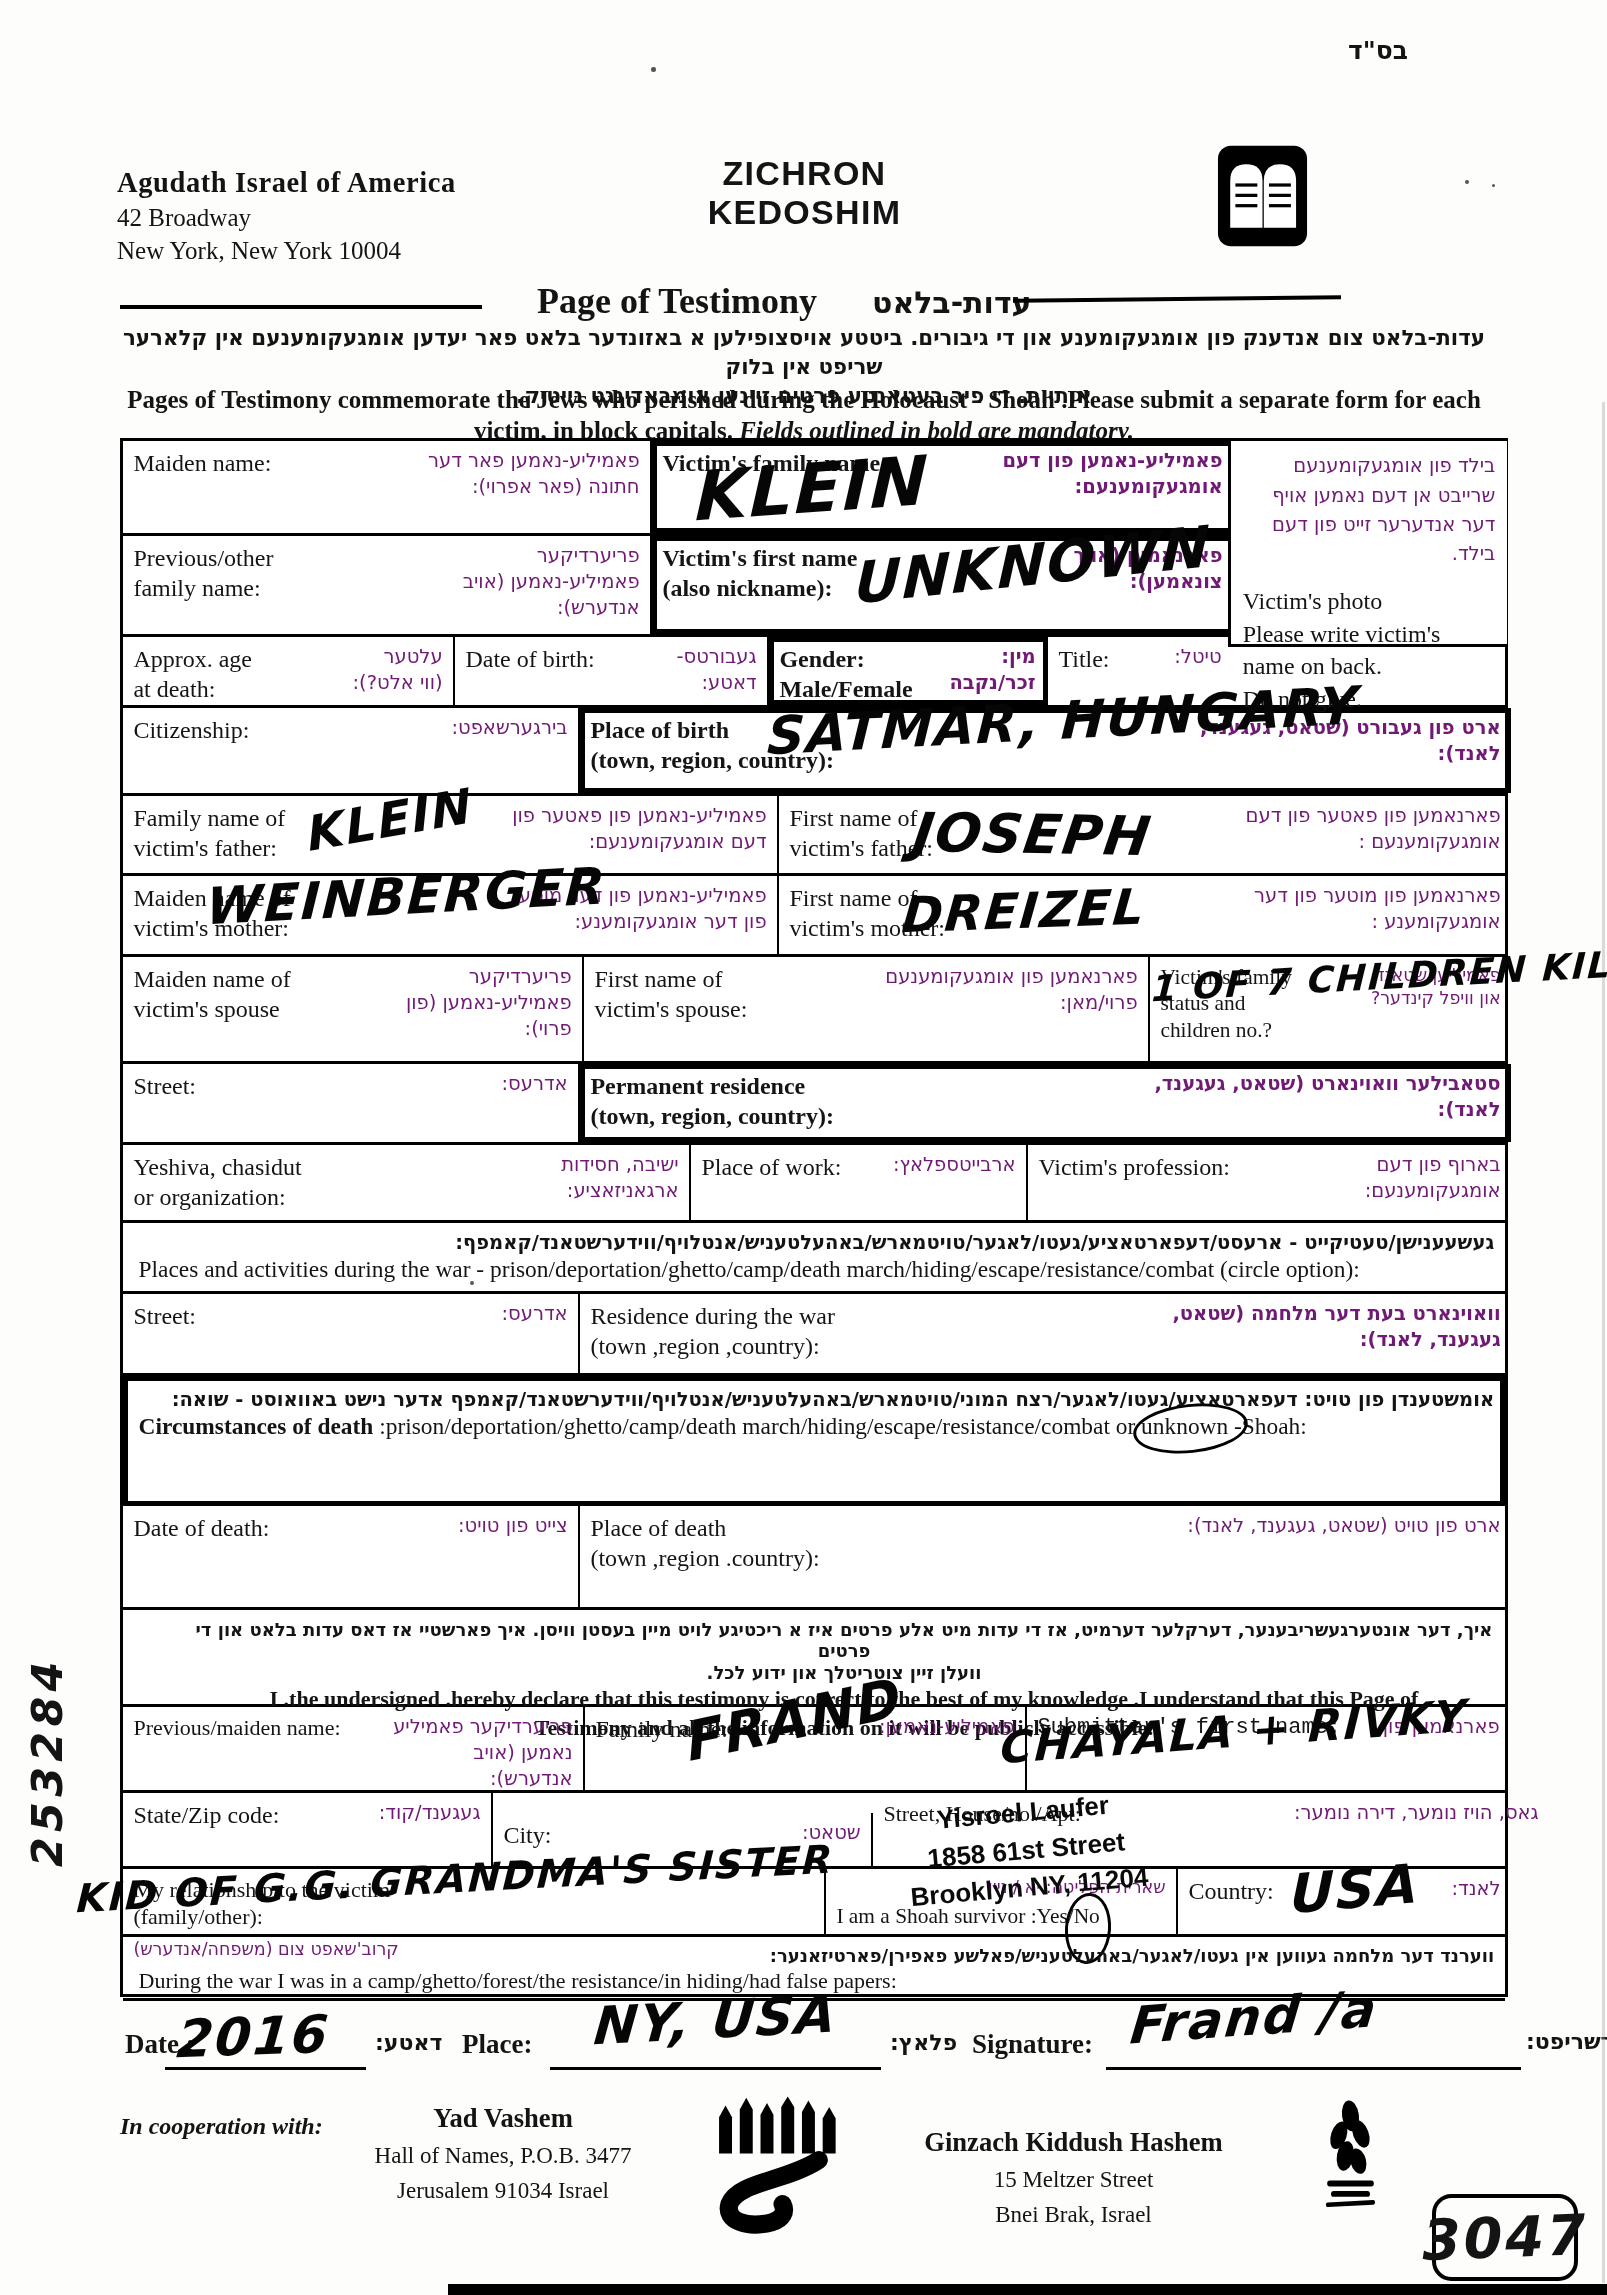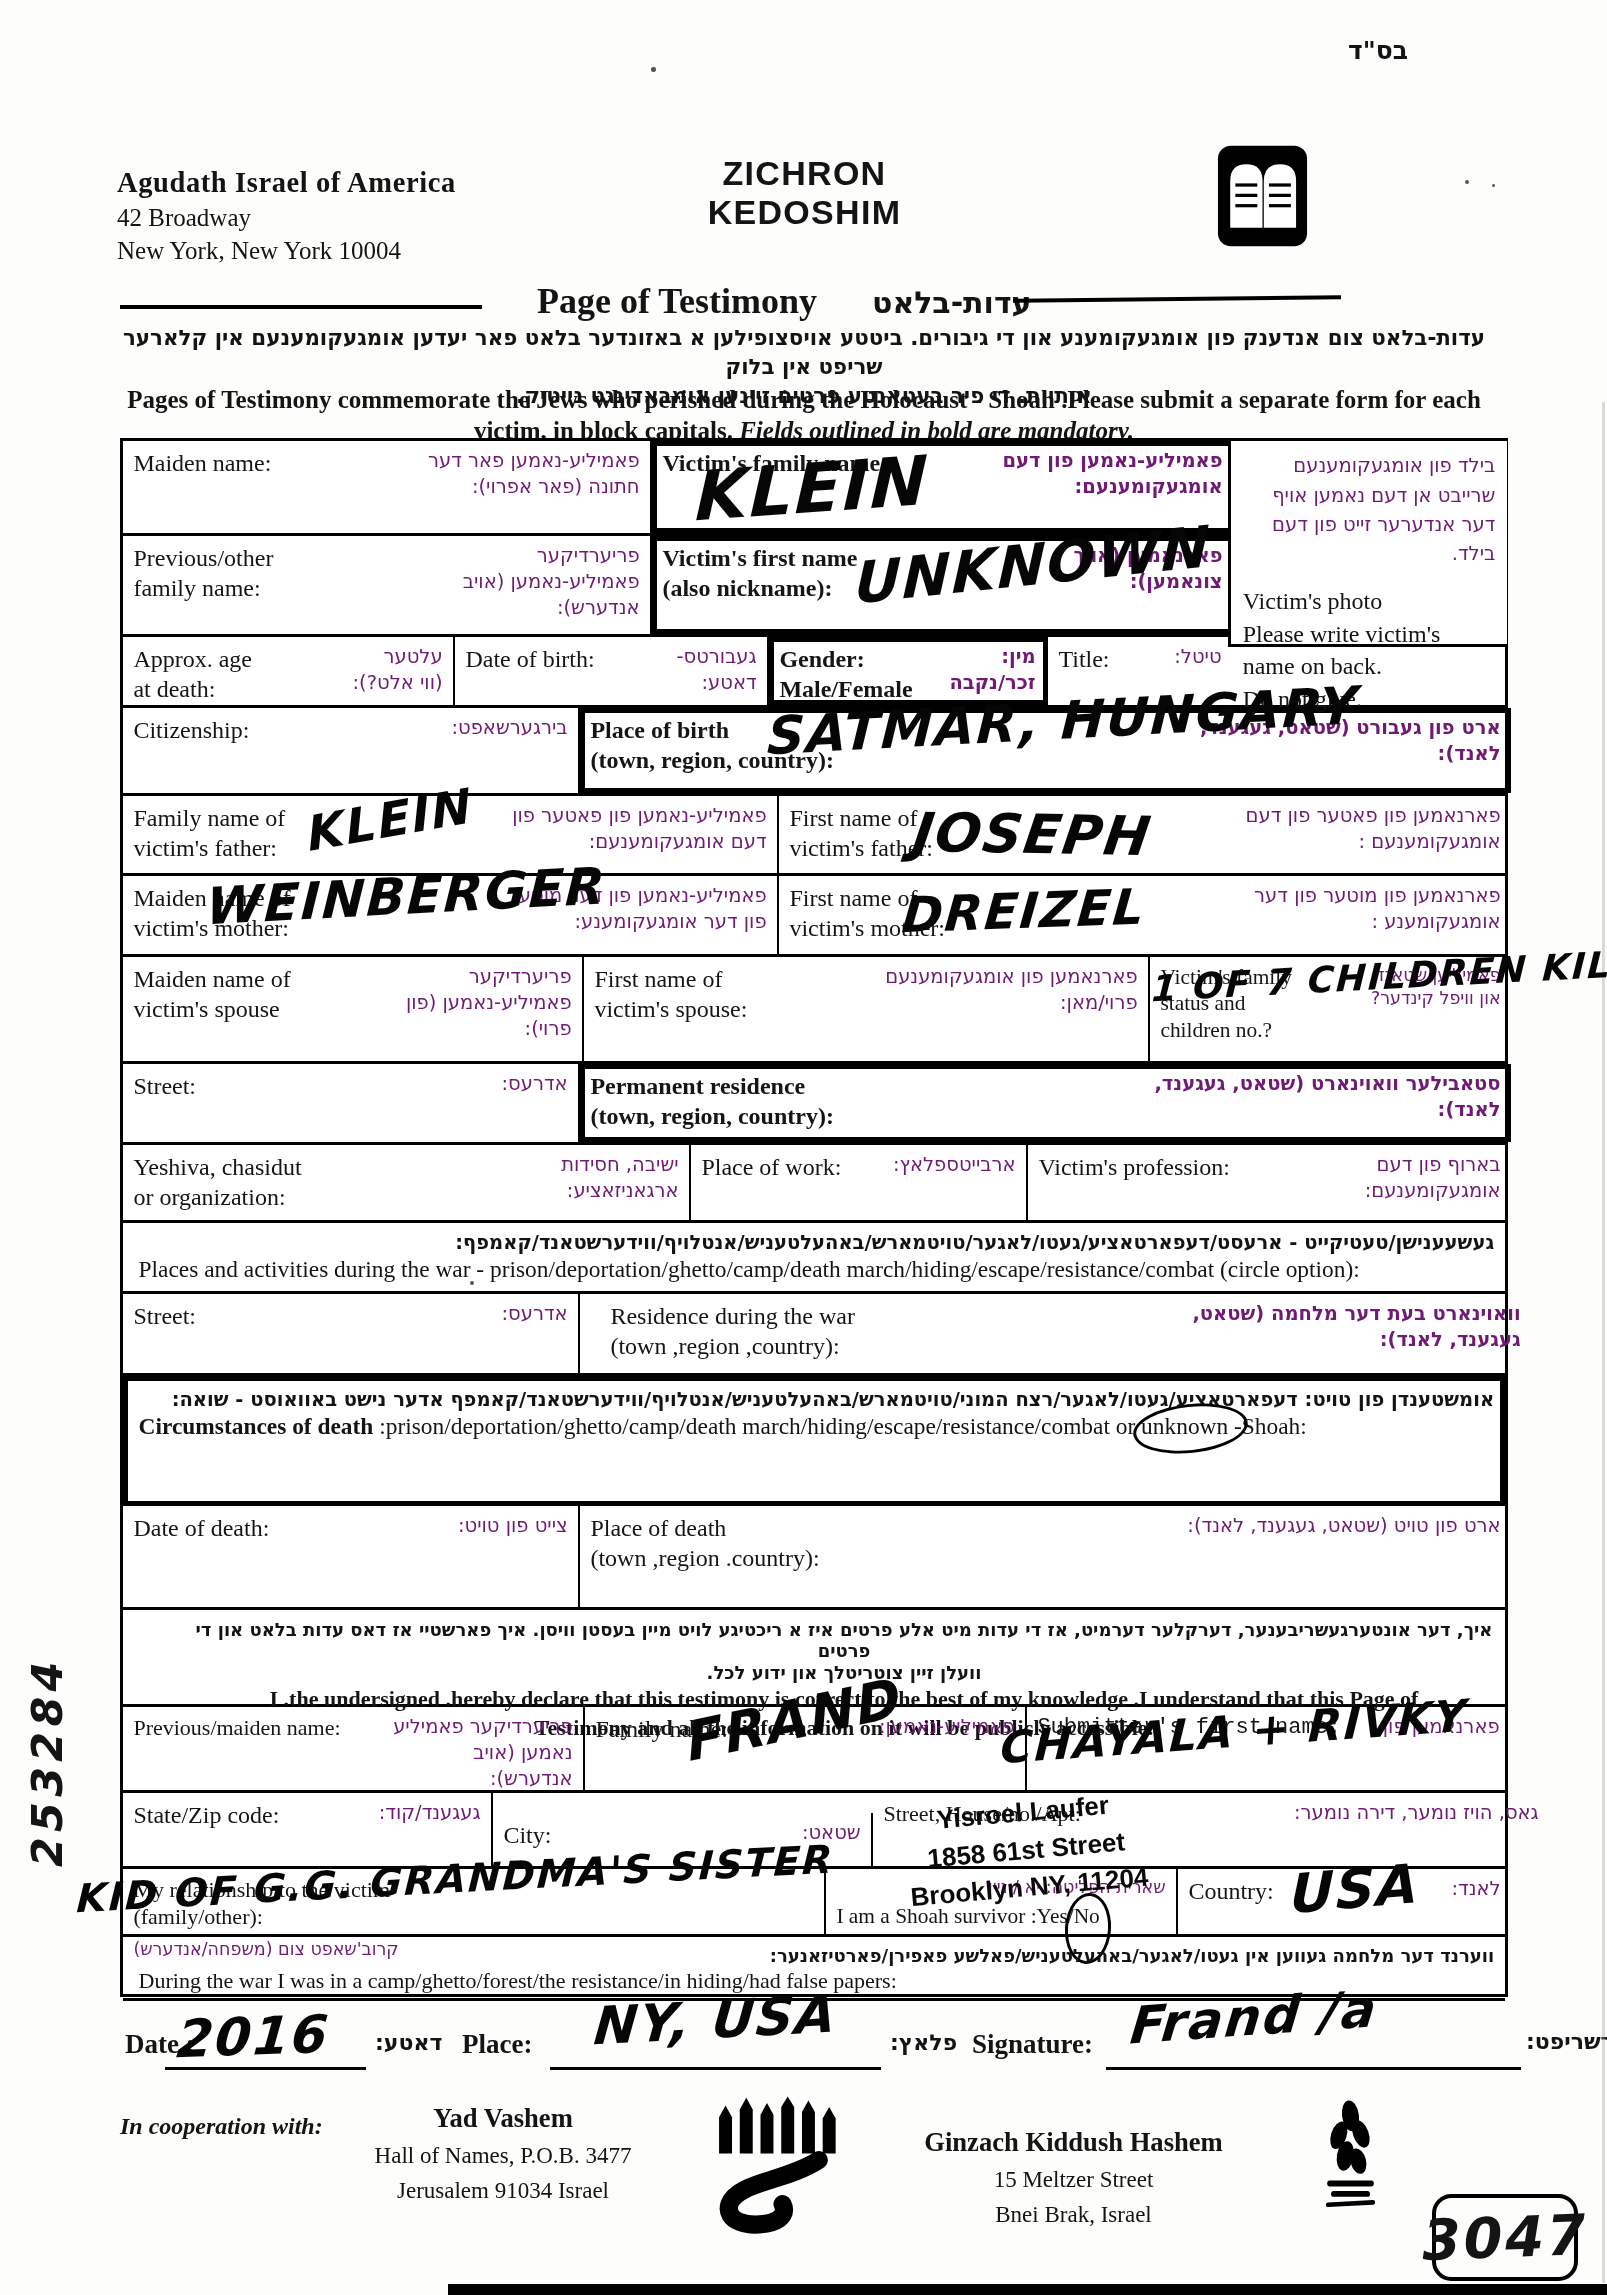--- a/index.html
+++ b/index.html
@@ -241,21 +241,21 @@
         <div class="yi-line">געשעענישן/טעטיקייט - ארעסט/דעפארטאציע/געטו/לאגער/טויטמארש/באהעלטעניש/אנטלויף/ווידערשטאנד/קאמפף:</div>
         <div class="en-line">Places and activities during the war - prison/deportation/ghetto/camp/death march/hiding/escape/resistance/combat (circle option):</div>
       </div>
     </div>
 
     <div class="row" style="height:82px;">
       <div class="c" style="width:457px;">
         <span class="en">Street:</span>
         <span class="he">אדרעס:</span>
       </div>
-      <div class="c" style="width:931px;margin-left:20px;">
+      <div class="c" style="width:931px;">
         <span class="en"><span>Residence during the war</span><br><span>(town ,region ,country):</span></span>
         <span class="he bld" style="max-width:44%;">וואוינארט בעת דער מלחמה (שטאט, געגענד, לאנד):</span>
       </div>
     </div>
 
     <div class="row" style="height:130px;outline:5.2px solid #000;outline-offset:-5.2px;">
       <div class="c full" style="width:1388px;padding-top:9px;">
         <div class="yi-line">אומשטענדן פון טויט: דעפארטאציע/געטו/לאגער/רצח המוני/טויטמארש/באהעלטעניש/אנטלויף/ווידערשטאנד/קאמפף אדער נישט באוואוסט - שואה:</div>
         <div class="en-line">
           <b>Circumstances of death</b><span> :prison/deportation/ghetto/camp/death march/hiding/escape/resistance/combat or </span><span class="circled">unknown - </span><span>Shoah:</span>

